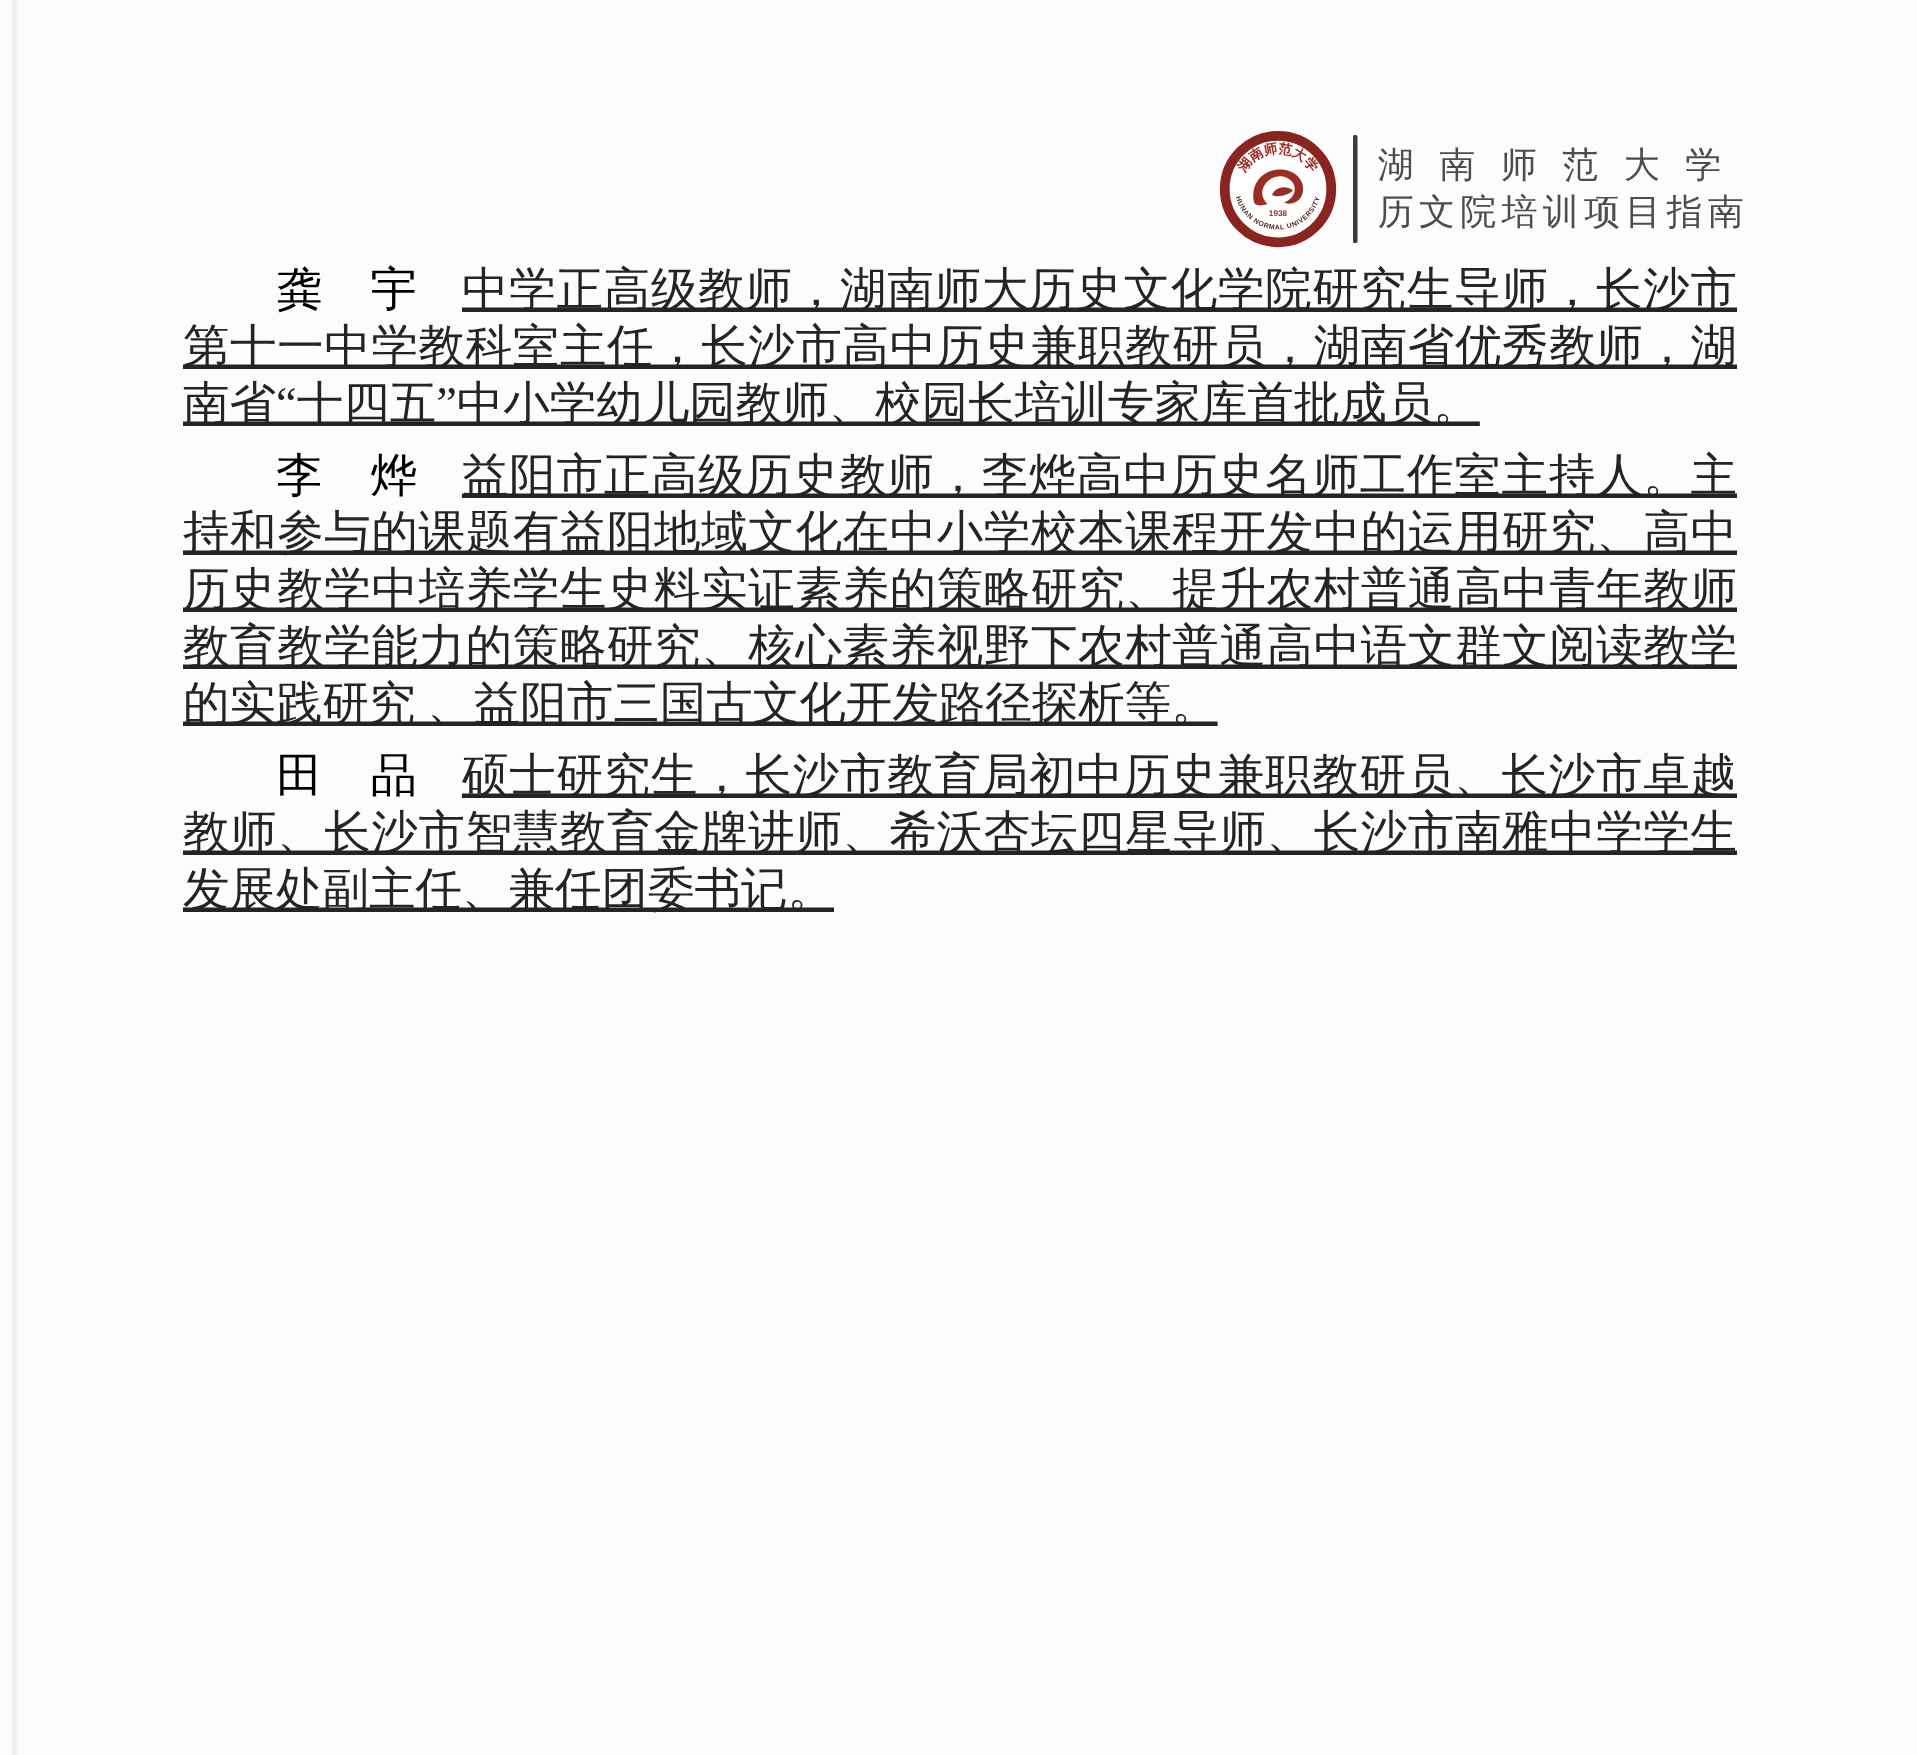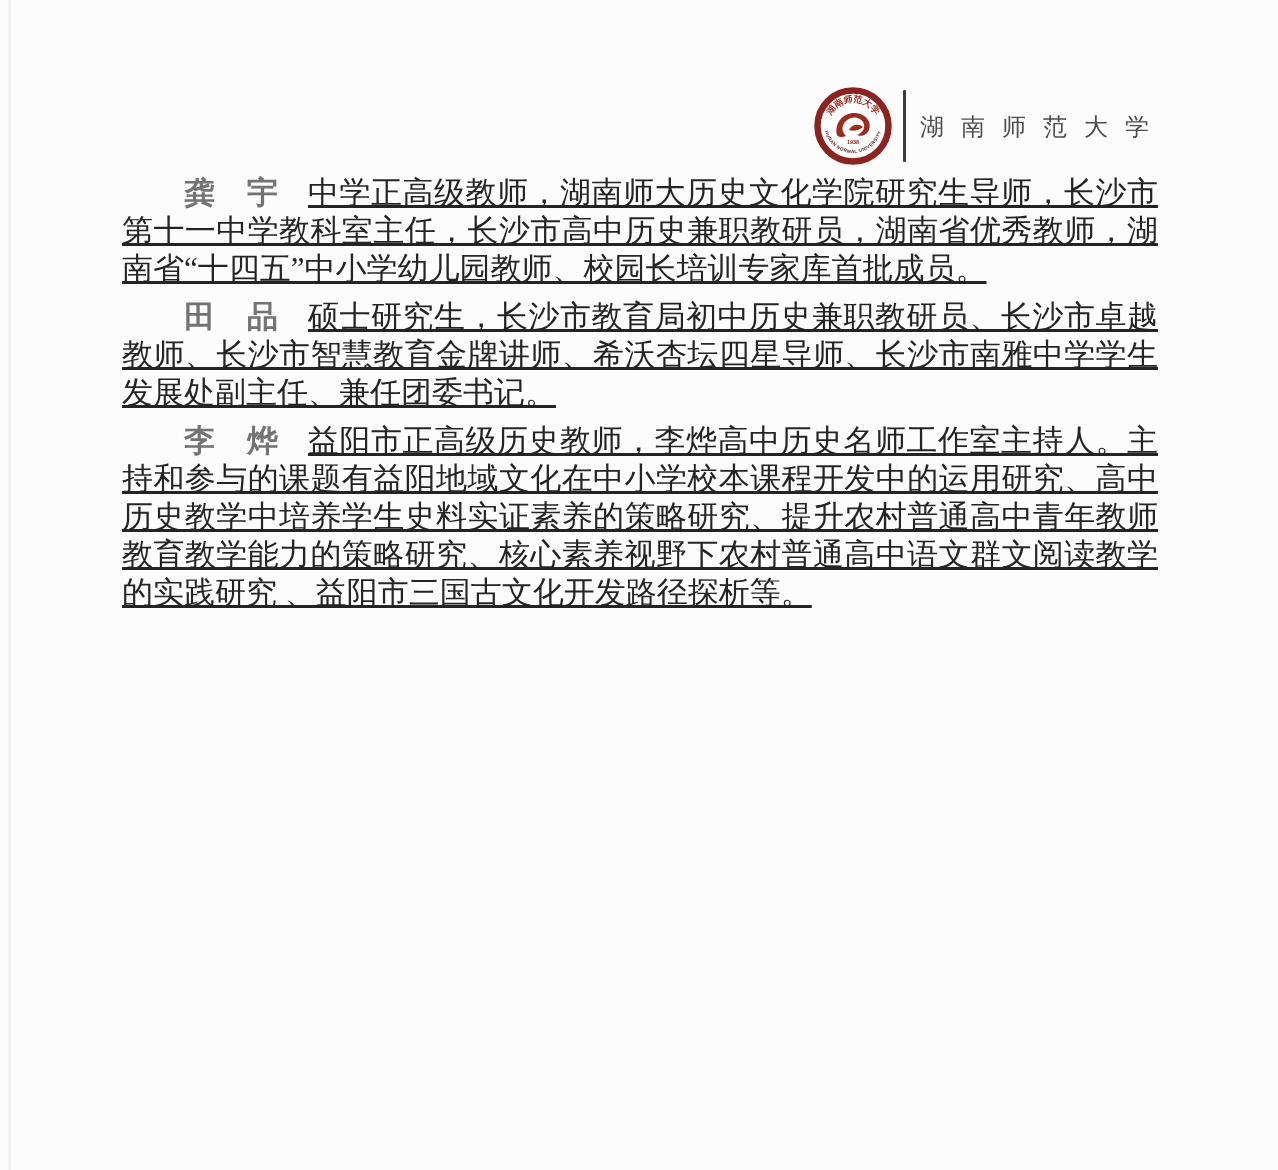--- a/index.html
+++ b/index.html
@@ -67,22 +67,22 @@
     color: #242424;
     font-size: 31px;
     line-height: 38px;
     text-align: justify;
   }
   .profile {
     margin: 0 0 10px 0;
     text-indent: 2em;
   }
   .pname {
-    font-weight: 700;
-    color: #737373;
+    font-weight: 400;
+    color: #000000;
     margin-right: 0.95em;
   }
   .pdesc {
     color: #242424;
     text-decoration: underline;
   }
 </style>
 </head>
 <body>
 
@@ -110,34 +110,35 @@
       <text x="40" y="58" font-size="5.5" fill="#9b2c24" text-anchor="middle" font-family="'Liberation Sans','DejaVu Sans',sans-serif" font-weight="bold">1938</text>
 
       <text font-size="4.6" fill="#5a2320" letter-spacing="0.4" font-family="'Liberation Sans','DejaVu Sans',sans-serif" font-weight="bold">
         <textPath href="#arcBottom" startOffset="50%" text-anchor="middle">HUNAN NORMAL UNIVERSITY</textPath>
       </text>
     </svg>
   </div>
   <div class="header-divider"></div>
   <div class="header-text">
     <span class="uni">湖南师范大学</span>
+    <span class="sub">历文院培训项目指南</span>
   </div>
 </div>
 
 <div class="doc-body">
 
   <p class="profile">
     <span class="pname">龚　宇</span><span class="pdesc">中学正高级教师，湖南师大历史文化学院研究生导师，长沙市第十一中学教科室主任，长沙市高中历史兼职教研员，湖南省优秀教师，湖南省“十四五”中小学幼儿园教师、校园长培训专家库首批成员。</span>
   </p>
 
 
 
   <p class="profile">
-    <span class="pname">田　品</span><span class="pdesc">硕士研究生，长沙市教育局初中历史兼职教研员、长沙市卓越教师、长沙市智慧教育金牌讲师、希沃杏坛四星导师、长沙市南雅中学学生发展处副主任、兼任团委书记。</span>
+    <span class="pname">李　烨</span><span class="pdesc">益阳市正高级历史教师，李烨高中历史名师工作室主持人。主持和参与的课题有益阳地域文化在中小学校本课程开发中的运用研究、高中历史教学中培养学生史料实证素养的策略研究、提升农村普通高中青年教师教育教学能力的策略研究、核心素养视野下农村普通高中语文群文阅读教学的实践研究 、益阳市三国古文化开发路径探析等。</span>
   </p>
 
   <p class="profile">
-    <span class="pname">李　烨</span><span class="pdesc">益阳市正高级历史教师，李烨高中历史名师工作室主持人。主持和参与的课题有益阳地域文化在中小学校本课程开发中的运用研究、高中历史教学中培养学生史料实证素养的策略研究、提升农村普通高中青年教师教育教学能力的策略研究、核心素养视野下农村普通高中语文群文阅读教学的实践研究 、益阳市三国古文化开发路径探析等。</span>
+    <span class="pname">田　品</span><span class="pdesc">硕士研究生，长沙市教育局初中历史兼职教研员、长沙市卓越教师、长沙市智慧教育金牌讲师、希沃杏坛四星导师、长沙市南雅中学学生发展处副主任、兼任团委书记。</span>
   </p>
 
 
 
 </div>
 
 </body></html>

